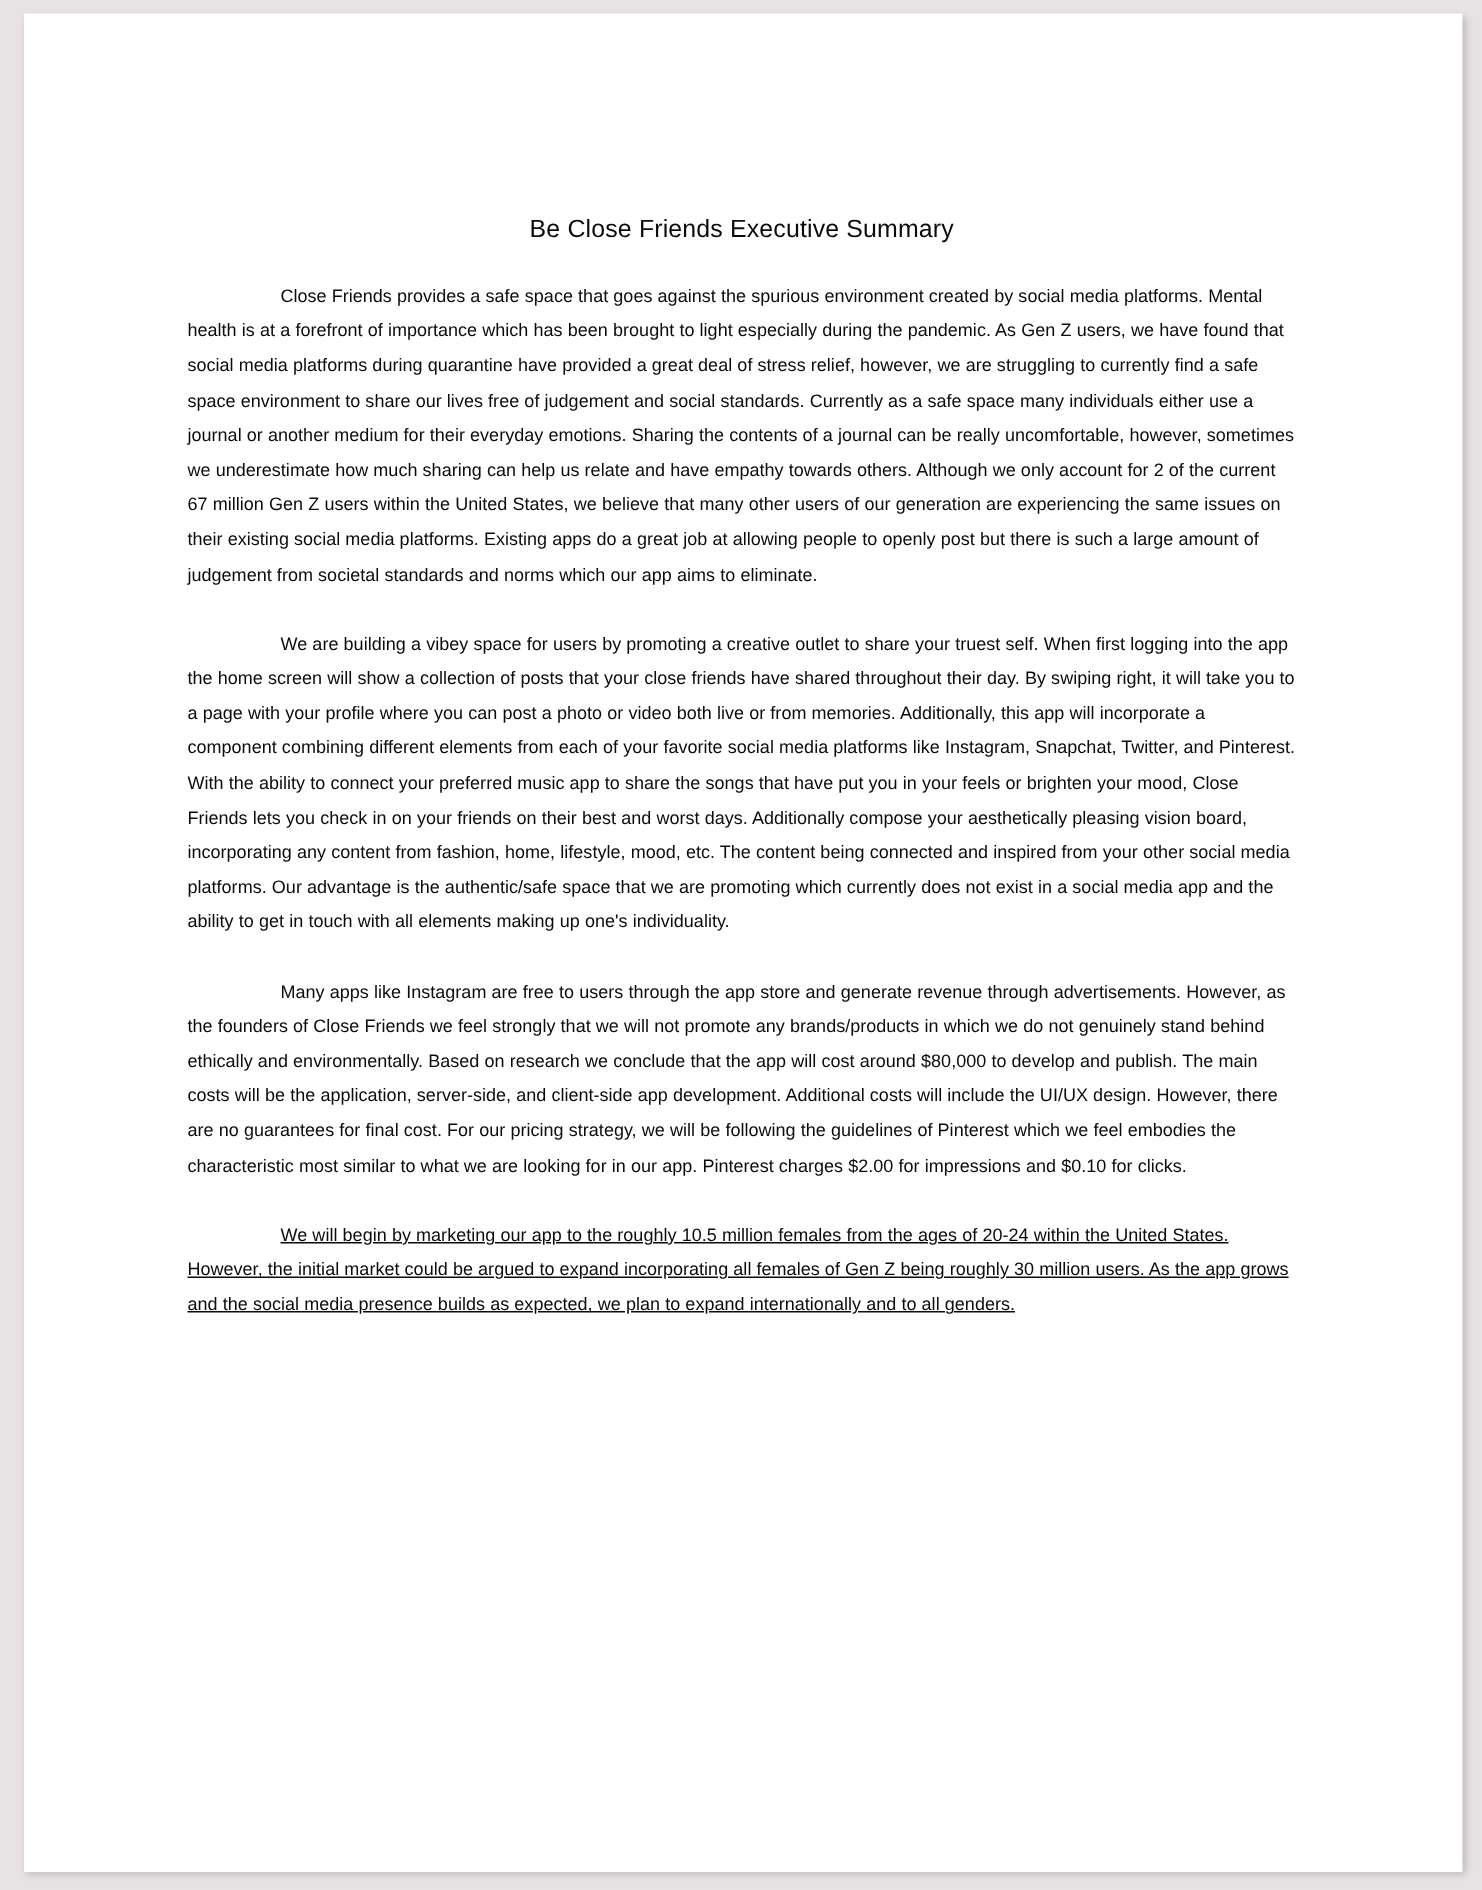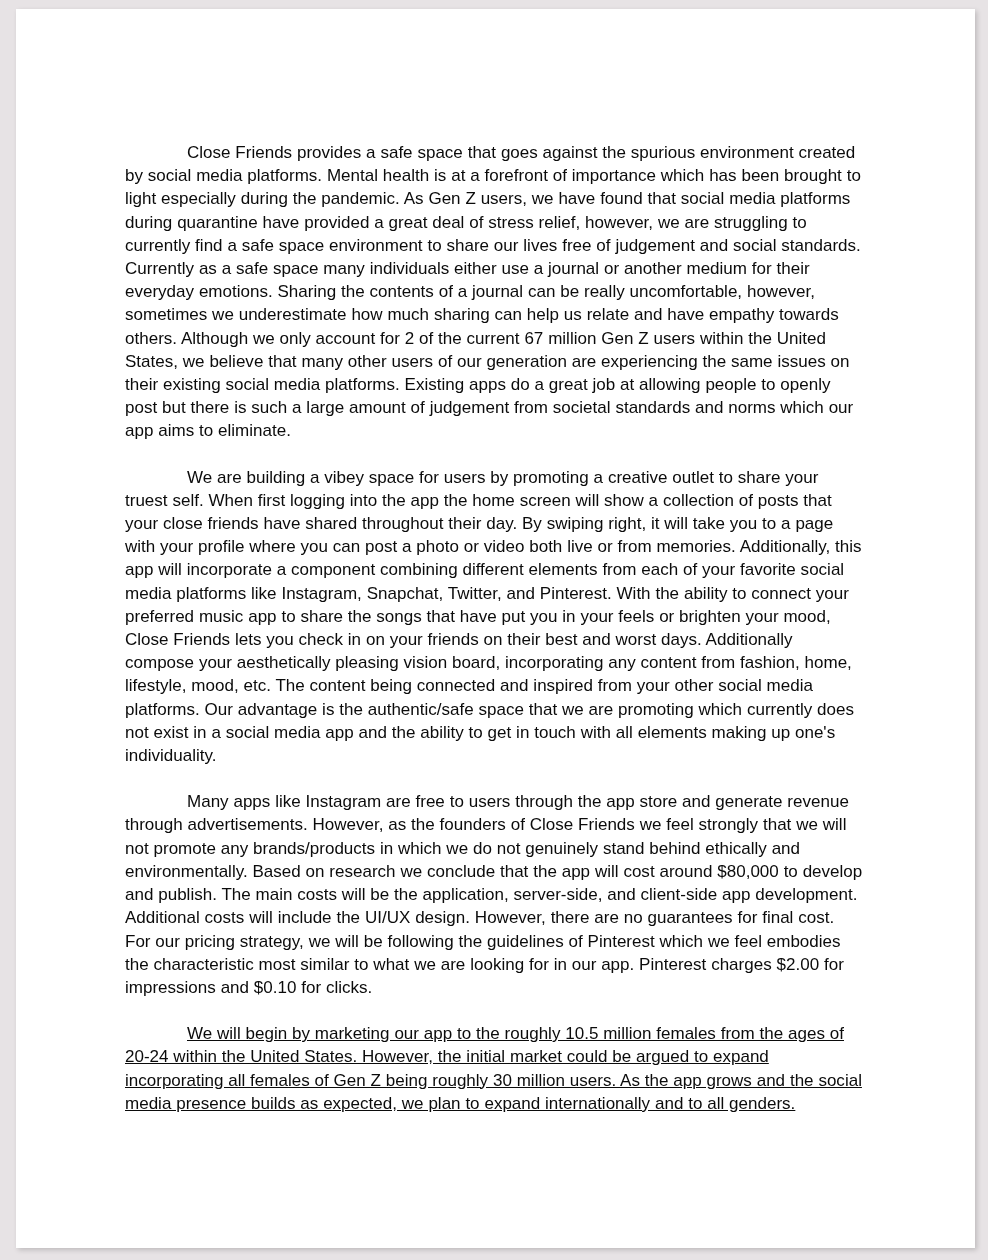--- a/index.html
+++ b/index.html
@@ -37,41 +37,42 @@
     text-align: center;
     font-size: 16.6px;
     line-height: 23px;
     color: #0b0b0b;
     margin: 0 0 22px 0;
     font-weight: normal;
     letter-spacing: 0.1px;
   }
 
   .doc-paragraph {
-    font-size: 17px;
+    font-size: 12px;
     line-height: 23.2px;
     color: #0b0b0b;
     margin: 0 0 23px 0;
     text-indent: 62px;
     text-align: left;
     letter-spacing: 0.01px;
     word-spacing: 0.1px;
   }
 
   .doc-paragraph:last-child {
     margin-bottom: 0;
     text-decoration: underline;
   }
 </style>
 </head>
 <body>
 
 <div id="document-page">
   <div class="page-body">
 
+    <h1 class="doc-title">Be Close Friends Executive Summary</h1>
 
     <p class="doc-paragraph">Close Friends provides a safe space that goes against the spurious environment created by social media platforms. Mental health is at a forefront of importance which has been brought to light especially during the pandemic. As Gen Z users, we have found that social media platforms during quarantine have provided a great deal of stress relief, however, we are struggling to currently find a safe space environment to share our lives free of judgement and social standards. Currently as a safe space many individuals either use a journal or another medium for their everyday emotions. Sharing the contents of a journal can be really uncomfortable, however, sometimes we underestimate how much sharing can help us relate and have empathy towards others. Although we only account for 2 of the current 67 million Gen Z users within the United States, we believe that many other users of our generation are experiencing the same issues on their existing social media platforms. Existing apps do a great job at allowing people to openly post but there is such a large amount of judgement from societal standards and norms which our app aims to eliminate.</p>
 
     <p class="doc-paragraph">We are building a vibey space for users by promoting a creative outlet to share your truest self. When first logging into the app the home screen will show a collection of posts that your close friends have shared throughout their day. By swiping right, it will take you to a page with your profile where you can post a photo or video both live or from memories. Additionally, this app will incorporate a component combining different elements from each of your favorite social media platforms like Instagram, Snapchat, Twitter, and Pinterest. With the ability to connect your preferred music app to share the songs that have put you in your feels or brighten your mood, Close Friends lets you check in on your friends on their best and worst days. Additionally compose your aesthetically pleasing vision board, incorporating any content from fashion, home, lifestyle, mood, etc. The content being connected and inspired from your other social media platforms. Our advantage is the authentic/safe space that we are promoting which currently does not exist in a social media app and the ability to get in touch with all elements making up one's individuality.</p>
 
     <p class="doc-paragraph">Many apps like Instagram are free to users through the app store and generate revenue through advertisements. However, as the founders of Close Friends we feel strongly that we will not promote any brands/products in which we do not genuinely stand behind ethically and environmentally. Based on research we conclude that the app will cost around $80,000 to develop and publish. The main costs will be the application, server-side, and client-side app development. Additional costs will include the UI/UX design. However, there are no guarantees for final cost. For our pricing strategy, we will be following the guidelines of Pinterest which we feel embodies the characteristic most similar to what we are looking for in our app. Pinterest charges $2.00 for impressions and $0.10 for clicks.</p>
 
     <p class="doc-paragraph">We will begin by marketing our app to the roughly 10.5 million females from the ages of 20-24 within the United States. However, the initial market could be argued to expand incorporating all females of Gen Z being roughly 30 million users. As the app grows and the social media presence builds as expected, we plan to expand internationally and to all genders.</p>
 
   </div>

